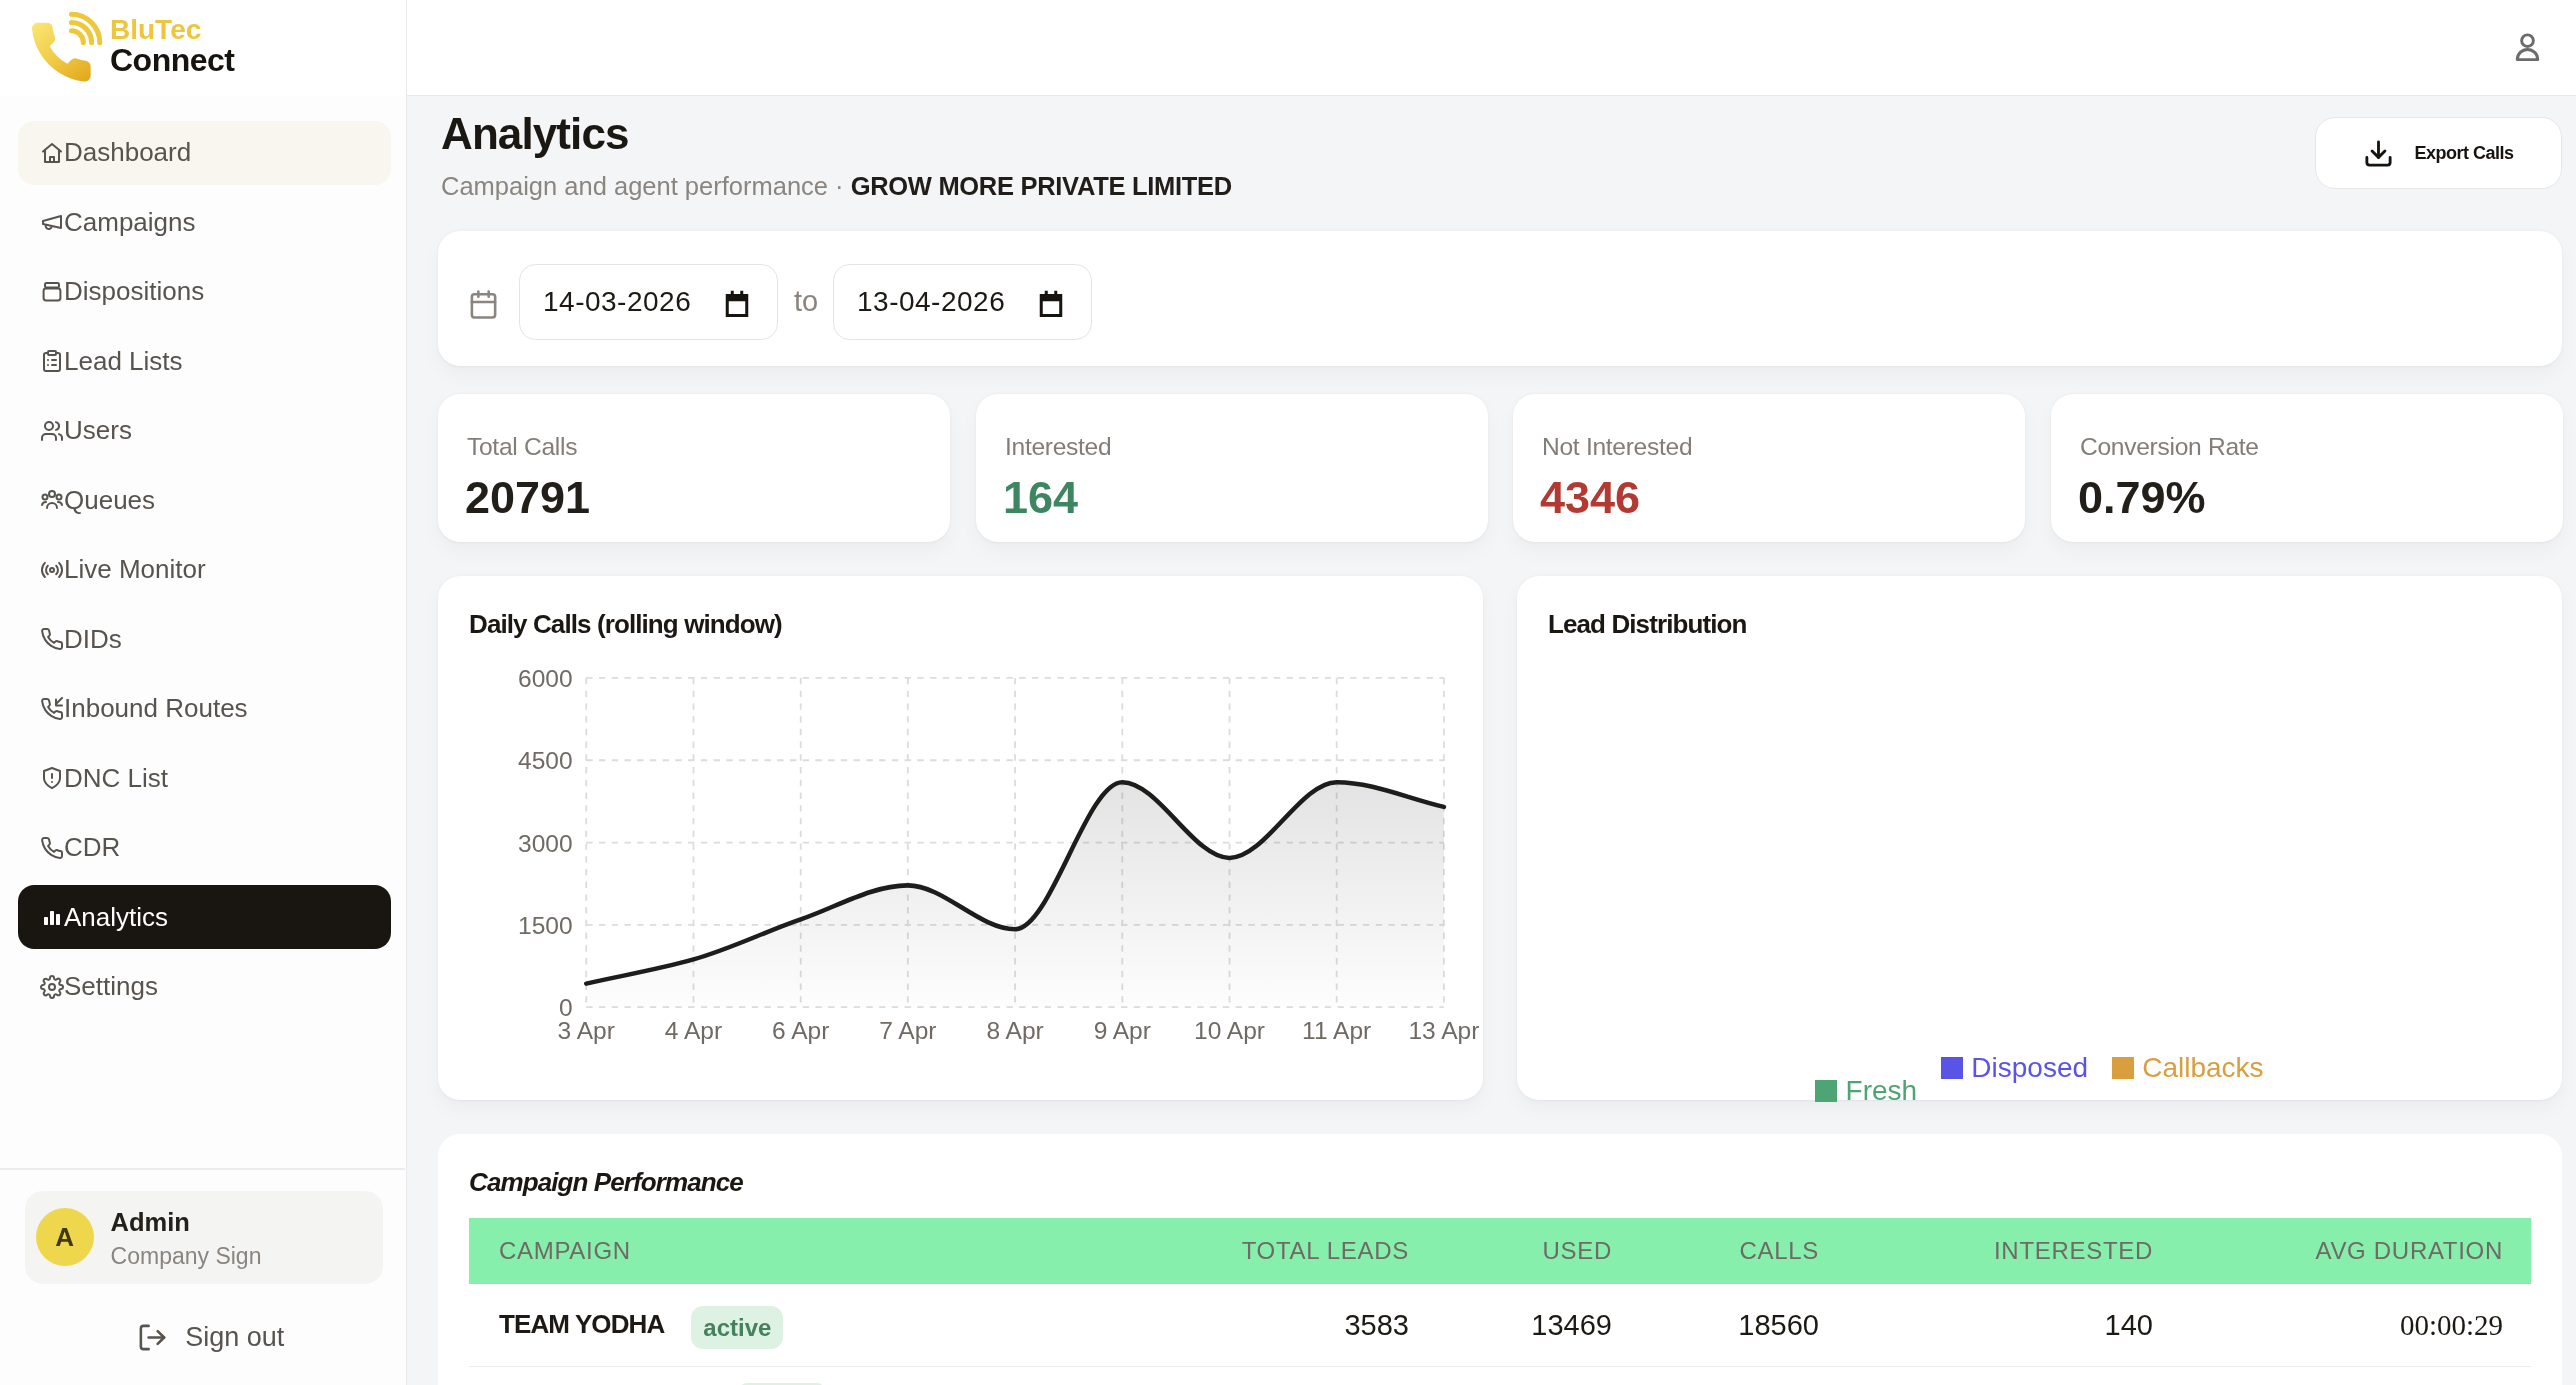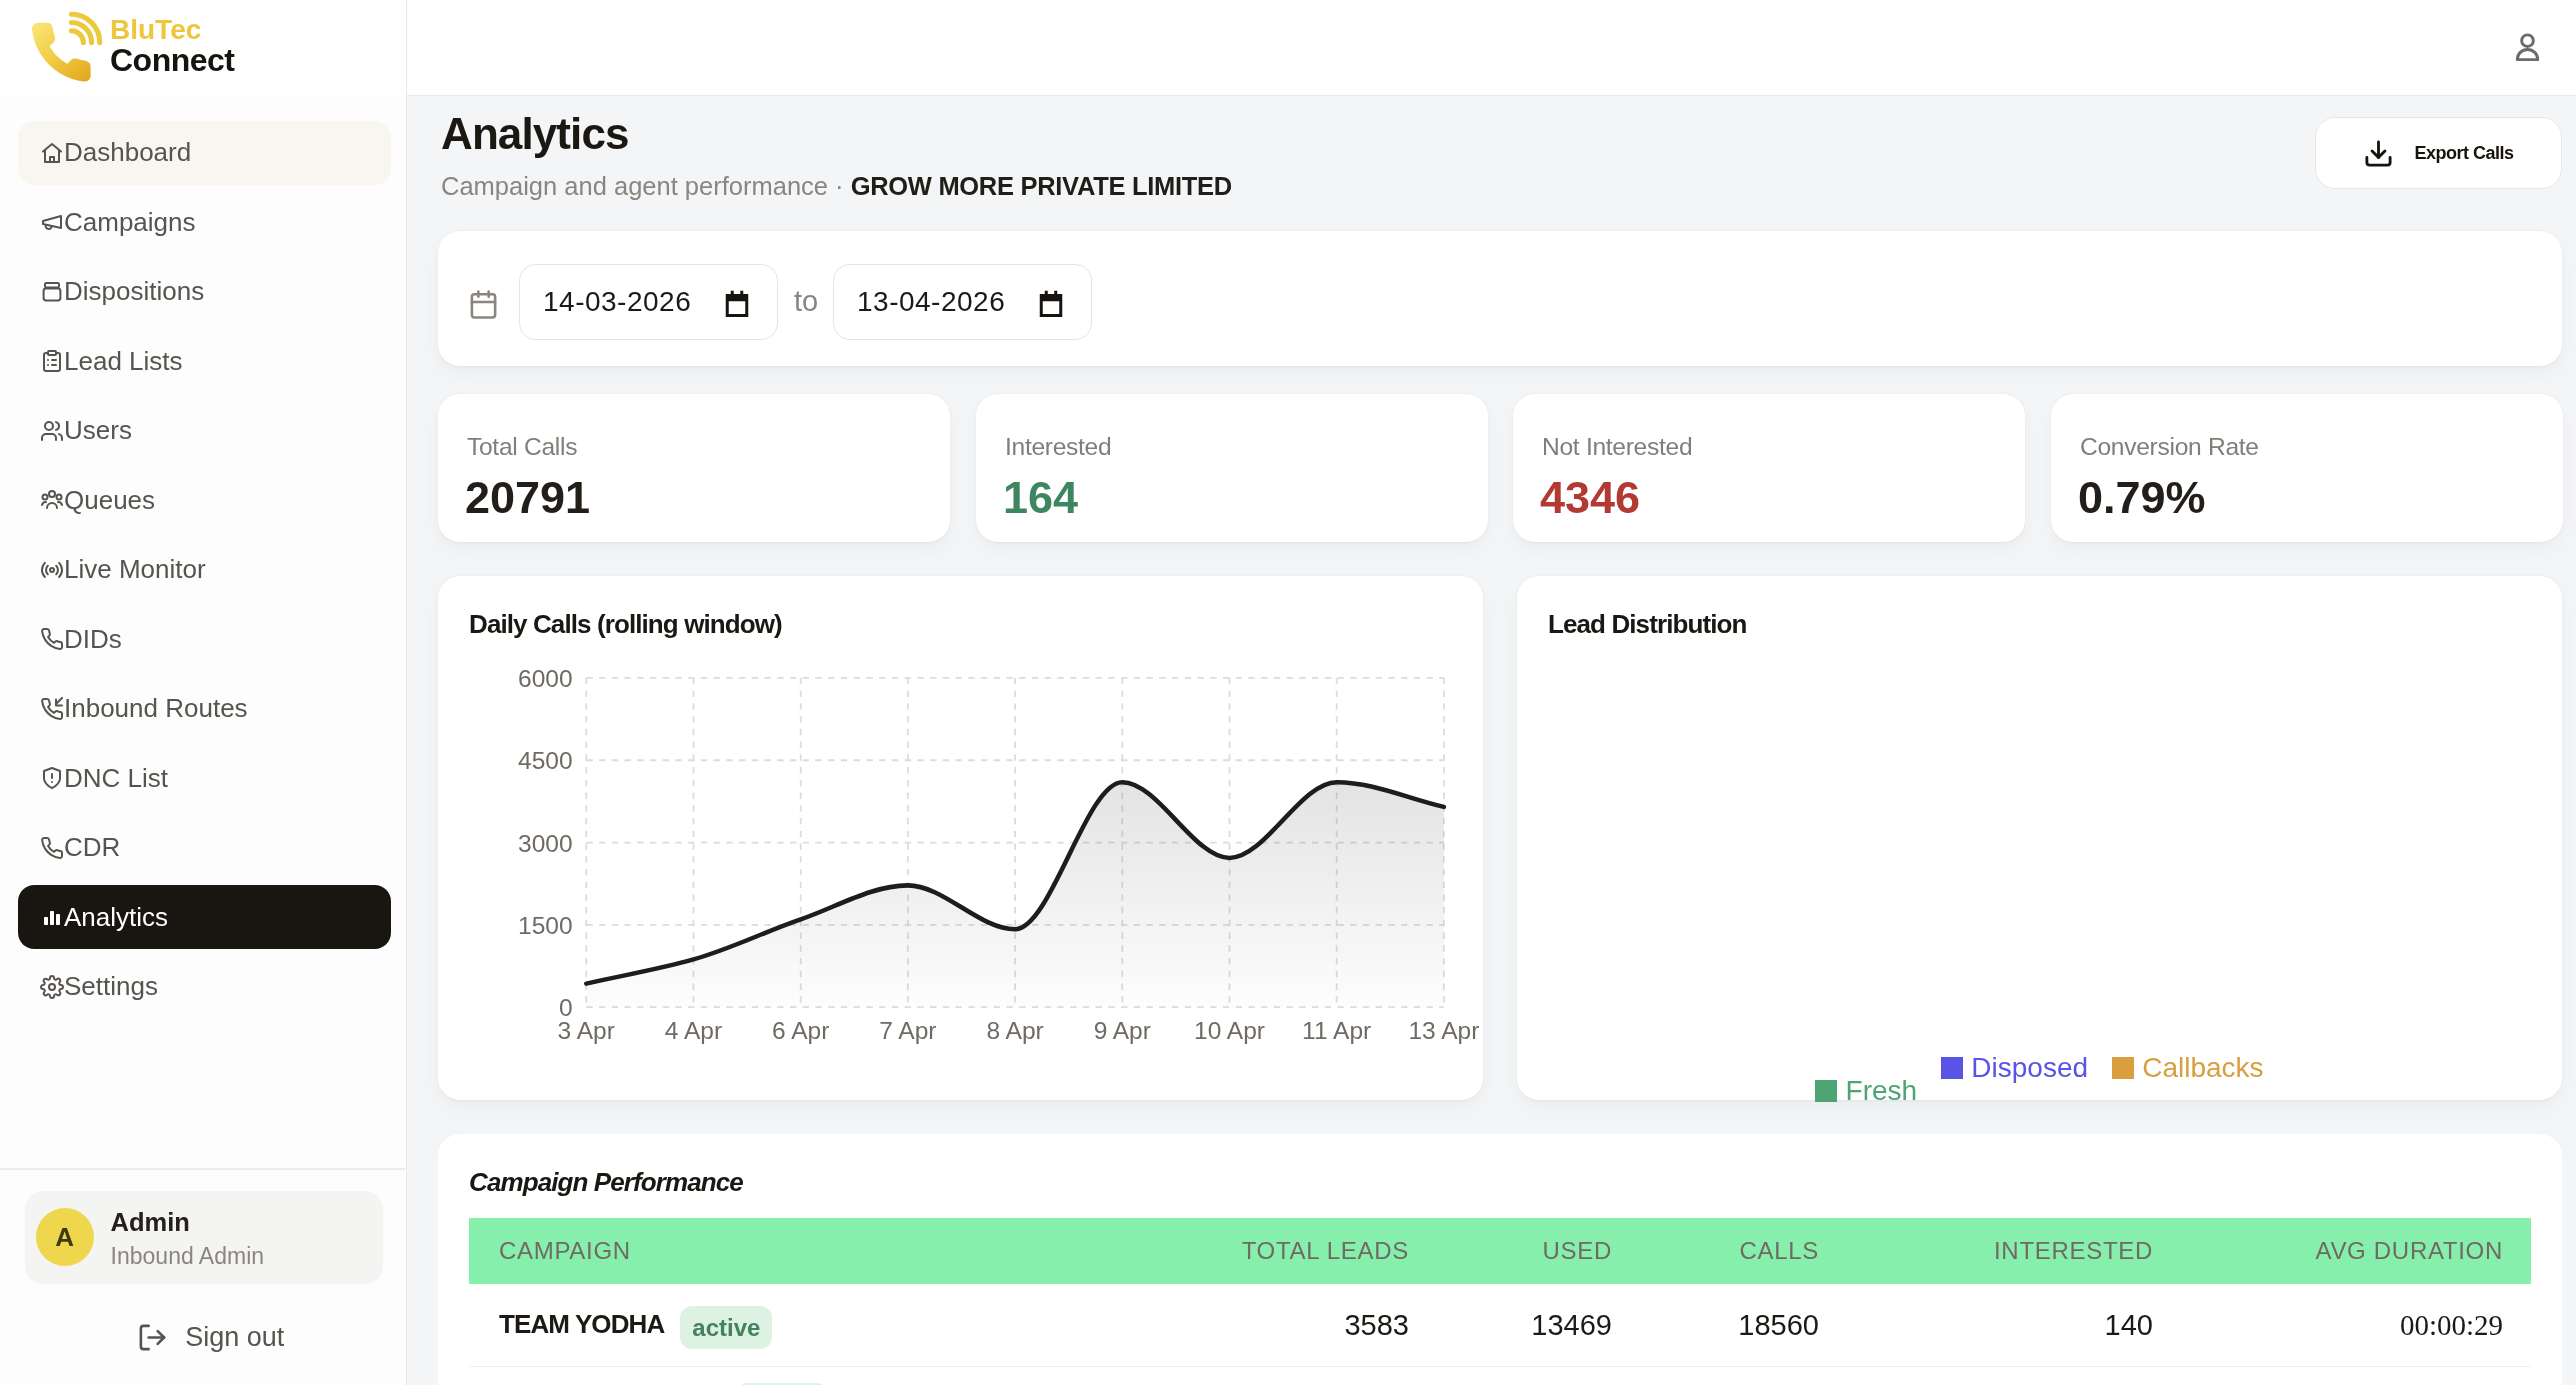--- a/index.html
+++ b/index.html
@@ -178,21 +178,21 @@
           <circle cx="12" cy="12" r="3"></circle>
           <path d="M19.4 15a1.65 1.65 0 0 0 .33 1.82l.06.06a2 2 0 0 1 0 2.83 2 2 0 0 1-2.83 0l-.06-.06a1.65 1.65 0 0 0-1.82-.33 1.65 1.65 0 0 0-1 1.51V21a2 2 0 0 1-2 2 2 2 0 0 1-2-2v-.09A1.65 1.65 0 0 0 9 19.4a1.65 1.65 0 0 0-1.82.33l-.06.06a2 2 0 0 1-2.83 0 2 2 0 0 1 0-2.83l.06-.06a1.65 1.65 0 0 0 .33-1.82 1.65 1.65 0 0 0-1.51-1H3a2 2 0 0 1-2-2 2 2 0 0 1 2-2h.09A1.65 1.65 0 0 0 4.6 9a1.65 1.65 0 0 0-.33-1.82l-.06-.06a2 2 0 0 1 0-2.83 2 2 0 0 1 2.83 0l.06.06a1.65 1.65 0 0 0 1.82.33H9a1.65 1.65 0 0 0 1-1.51V3a2 2 0 0 1 2-2 2 2 0 0 1 2 2v.09a1.65 1.65 0 0 0 1 1.51 1.65 1.65 0 0 0 1.82-.33l.06-.06a2 2 0 0 1 2.83 0 2 2 0 0 1 0 2.83l-.06.06a1.65 1.65 0 0 0-.33 1.82V9a1.65 1.65 0 0 0 1.51 1H21a2 2 0 0 1 2 2 2 2 0 0 1-2 2h-.09a1.65 1.65 0 0 0-1.51 1z"></path>
         </svg>
         <span>Settings</span>
       </div>
     </nav>
   <div id="sbdiv"></div>
   <div id="admincard">
     <div id="avatar">A</div>
     <div class="nm">Admin</div>
-    <div class="rl">Inbound Admin</div>
+    <div class="rl">Company Sign</div>
   </div>
   <div id="signout">
       <svg width="31" height="31" viewBox="0 0 24 24" fill="none" stroke="#57534e" stroke-width="2" stroke-linecap="round" stroke-linejoin="round">
         <path d="M9 21H5a2 2 0 0 1-2-2V5a2 2 0 0 1 2-2h4"></path>
         <polyline points="16 17 21 12 16 7"></polyline>
         <line x1="21" y1="12" x2="9" y2="12"></line>
       </svg>
       <span>Sign out</span>
     </div>
 </div>
@@ -324,21 +324,21 @@
     <div class="ctitle">Campaign Performance</div>
     <div id="thead">
       <div class="c1">CAMPAIGN</div>
       <div class="rnum" style="right:1122px;">TOTAL LEADS</div>
       <div class="rnum" style="right:919px;">USED</div>
       <div class="rnum" style="right:712px;">CALLS</div>
       <div class="rnum" style="right:378px;">INTERESTED</div>
       <div class="rnum" style="right:28px;">AVG DURATION</div>
     </div>
     <div id="trow">
-      <div class="c1" style="font-weight:bold;font-size:26px;letter-spacing:-0.9px;">TEAM YODHA<span class="badge" style="margin-left:16px;letter-spacing:0;">active</span></div>
+      <div class="c1" style="font-weight:bold;font-size:26px;letter-spacing:-0.9px;">TEAM YODHA<span class="badge" style="margin-left:27px;letter-spacing:0;">active</span></div>
       <div class="rnum" style="right:1122px;">3583</div>
       <div class="rnum" style="right:919px;">13469</div>
       <div class="rnum" style="right:712px;">18560</div>
       <div class="rnum" style="right:378px;">140</div>
       <div class="rnum" style="right:28px;font-family:Liberation Serif, serif;">00:00:29</div>
     </div>
     <div id="trow2"><span class="badge" style="margin-left:267px;">active</span></div>
   </div>
 </div>
 

